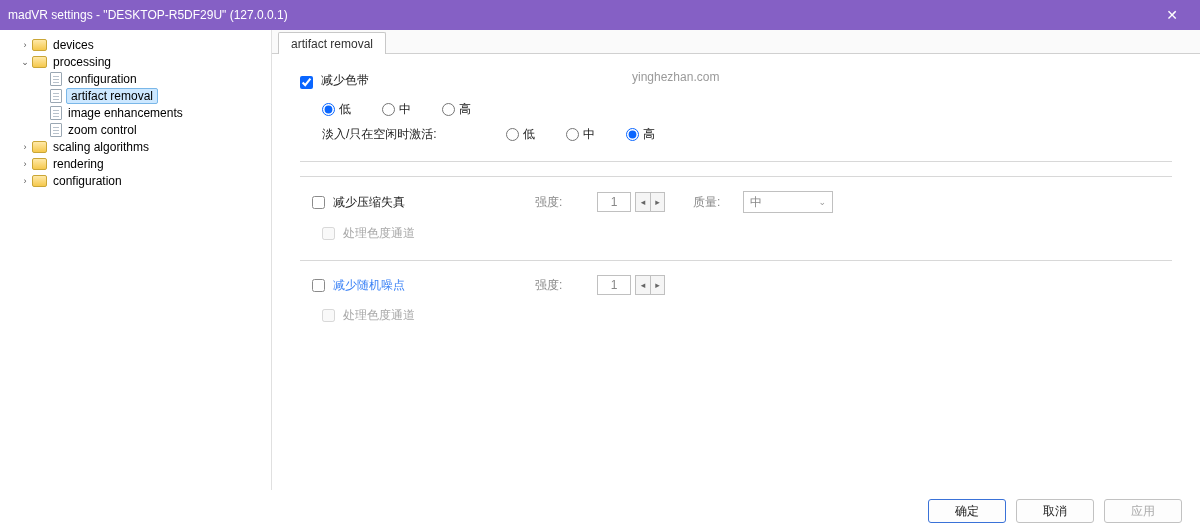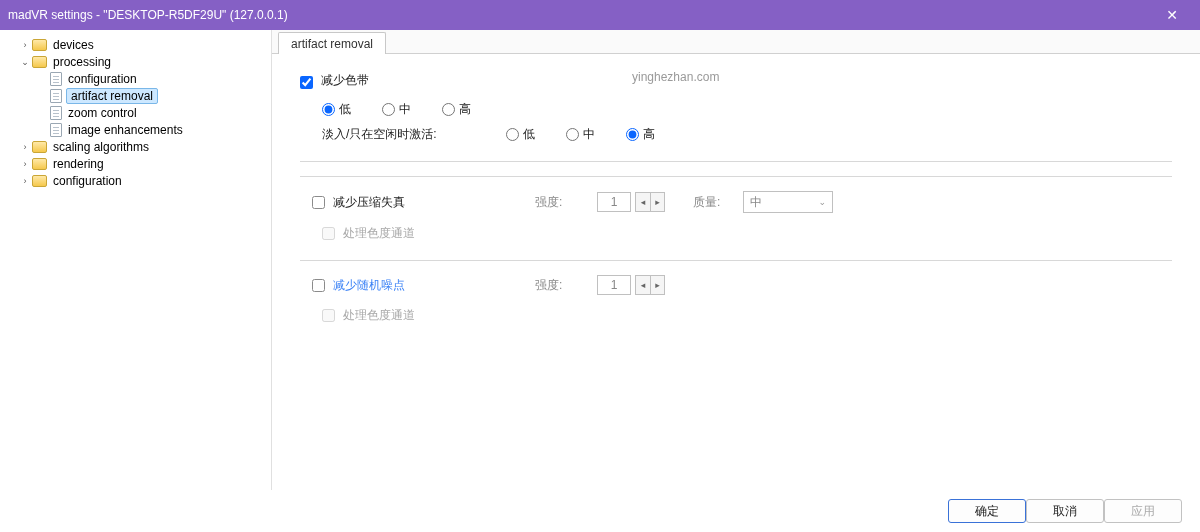--- a/index.html
+++ b/index.html
@@ -100,21 +100,21 @@
   border: 1px solid #c0c0c0; background: #fff; color: #888; padding: 0 6px; justify-content: space-between;
 }
 .select .arrow { font-size: 9px; color: #999; }
 
 .watermark {
   position: absolute; top: 16px; left: 360px; color: #9a9a9a; font-size: 12px;
 }
 
 .footer {
   height: 42px; display: flex; align-items: center; justify-content: flex-end;
-  padding: 0 18px; 
+  padding: 0 18px; gap: 10px;
 }
 .btn {
   width: 78px; height: 24px; border: 1px solid #c2c2c2; background: #fdfdfd;
   border-radius: 3px; text-align: center; line-height: 22px; color: #222;
 }
 .btn.primary { border-color: #3a72d8; }
 .btn.disabled { color: #aaa; }
 </style>
 </head>
 <body>
@@ -147,27 +147,27 @@
     <div class="row selected">
       <span class="indent ind2"></span>
       <span class="caret empty">·</span>
       <span class="page-icon"></span>
       <span class="label">artifact removal</span>
     </div>
     <div class="row">
       <span class="indent ind2"></span>
       <span class="caret empty">·</span>
       <span class="page-icon"></span>
+      <span class="label">image enhancements</span>
+    </div>
+    <div class="row">
+      <span class="indent ind2"></span>
+      <span class="caret empty">·</span>
+      <span class="page-icon"></span>
       <span class="label">zoom control</span>
-    </div>
-    <div class="row">
-      <span class="indent ind2"></span>
-      <span class="caret empty">·</span>
-      <span class="page-icon"></span>
-      <span class="label">image enhancements</span>
     </div>
     <div class="row">
       <span class="indent ind1"></span>
       <span class="caret">›</span>
       <span class="folder-icon"></span>
       <span class="label">scaling algorithms</span>
     </div>
     <div class="row">
       <span class="indent ind1"></span>
       <span class="caret">›</span>

